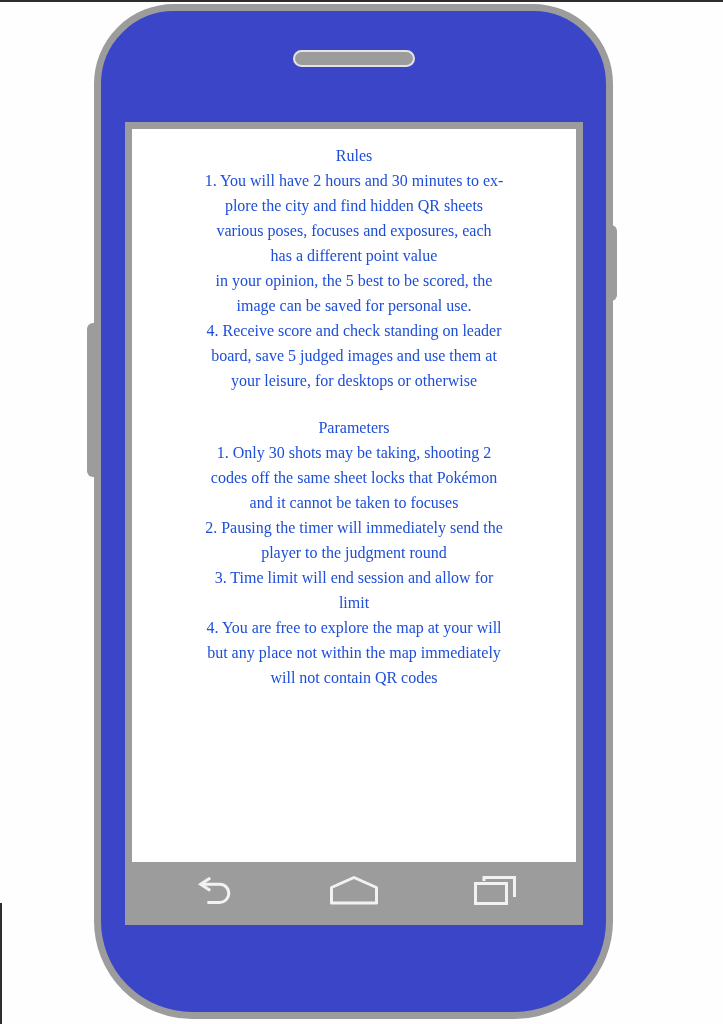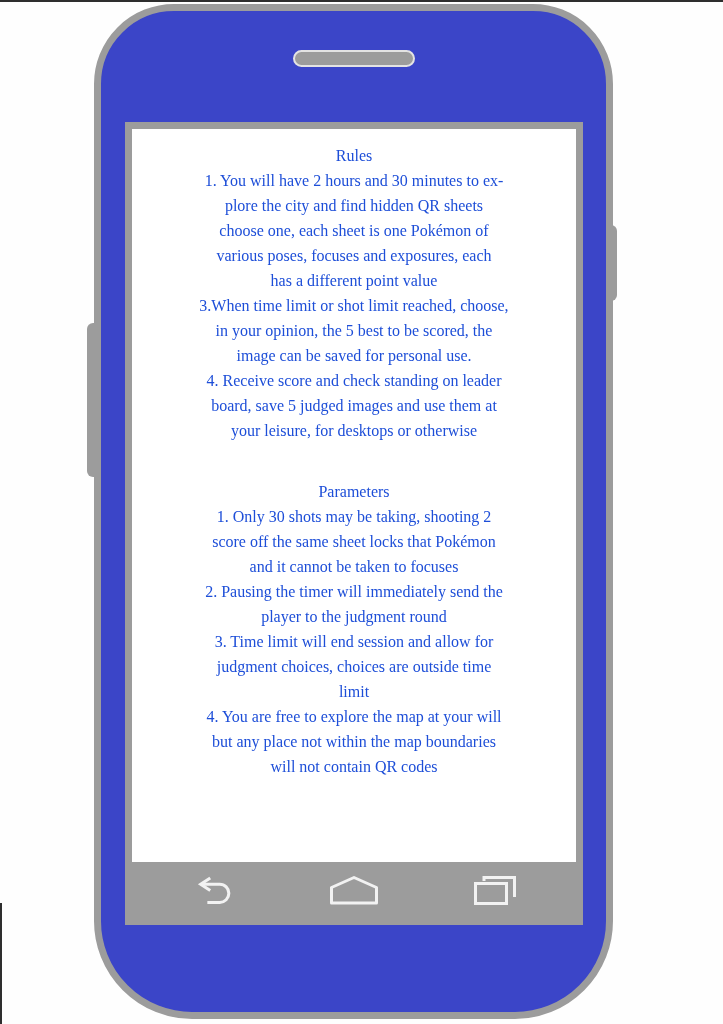--- a/index.html
+++ b/index.html
@@ -29,21 +29,21 @@
     position:absolute;left:24px;top:111px;width:458px;height:803px;
     background:#9c9c9c;padding:7px;box-sizing:border-box;
     display:flex;flex-direction:column;
   }
   .content{
     flex:1;background:#ffffff;overflow:hidden;
     font-size:16px;line-height:25px;color:#1d4ed8;
     text-align:center;padding-top:14px;
   }
   .line,.title{white-space:nowrap;}
-  .params{margin-top:36px;}
+  .params{margin-top:22px;}
   .navbar{
     height:56px;background:#9c9c9c;display:flex;align-items:center;
     justify-content:space-between;padding:0 58px 0 62px;box-sizing:border-box;
   }
   .navbtn{background:transparent;border:0;padding:0;margin:0;line-height:0;cursor:pointer;}
   .navbtn svg{display:block;}
 </style>
 </head>
 <body>
 
@@ -56,43 +56,40 @@
 <div class="phone">
   <div class="speaker"></div>
 
   <div class="screen">
     <div class="content">
 
       <section>
         <div class="title">Rules</div>
         <div class="line">1. You will have 2 hours and 30 minutes to ex-</div>
         <div class="line">plore the city and find hidden QR sheets</div>
-        <div class="line">choose one, each sheet is one Pokémon of</div>
         <div class="line">various poses, focuses and exposures, each</div>
         <div class="line">has a different point value</div>
-        <div class="line">3.When time limit or shot limit reached, choose,</div>
         <div class="line">in your opinion, the 5 best to be scored, the</div>
         <div class="line">image can be saved for personal use.</div>
         <div class="line">4. Receive score and check standing on leader</div>
         <div class="line">board, save 5 judged images and use them at</div>
         <div class="line">your leisure, for desktops or otherwise</div>
       </section>
 
       <section class="params">
         <div class="title">Parameters</div>
         <div class="line">1. Only 30 shots may be taking, shooting 2</div>
-        <div class="line">score off the same sheet locks that Pokémon</div>
+        <div class="line">codes off the same sheet locks that Pokémon</div>
         <div class="line">and it cannot be taken to focuses</div>
         <div class="line">2. Pausing the timer will immediately send the</div>
         <div class="line">player to the judgment round</div>
         <div class="line">3. Time limit will end session and allow for</div>
-        <div class="line">judgment choices, choices are outside time</div>
         <div class="line">limit</div>
         <div class="line">4. You are free to explore the map at your will</div>
-        <div class="line">but any place not within the map boundaries</div>
+        <div class="line">but any place not within the map immediately</div>
         <div class="line">will not contain QR codes</div>
       </section>
 
     </div>
 
     <div class="navbar">
       <button class="navbtn">
         <span>
           <svg width="42" height="30" viewBox="0 0 44 31" fill="none" stroke="#f2f2f2" stroke-width="3.2">
             <path d="M17 3 L7 9.5 L17 16"></path>

